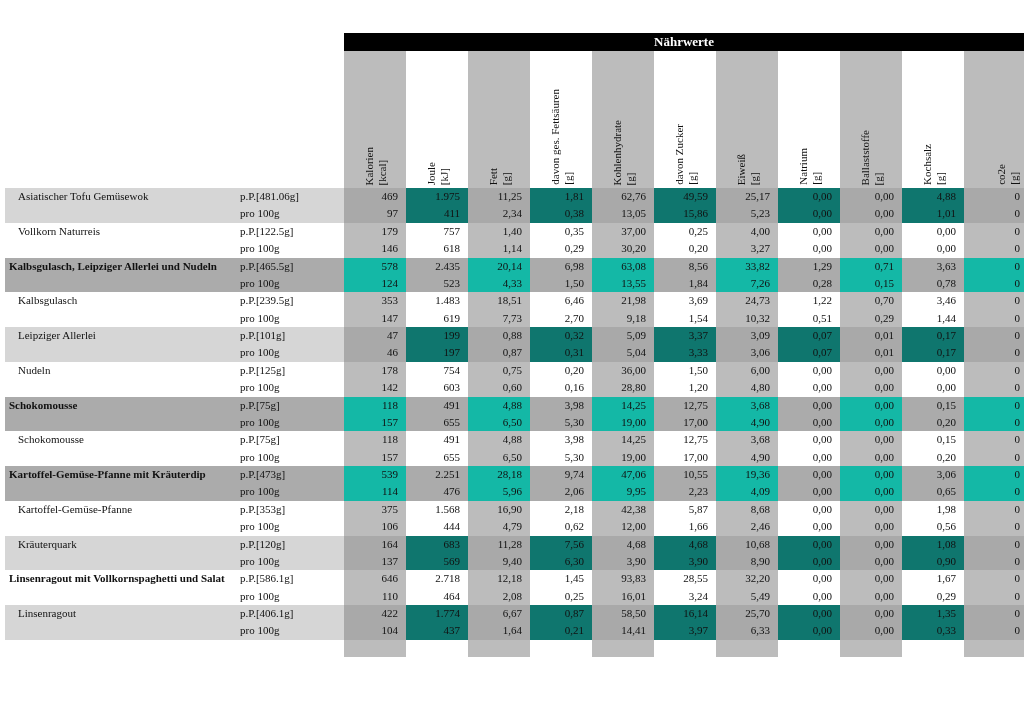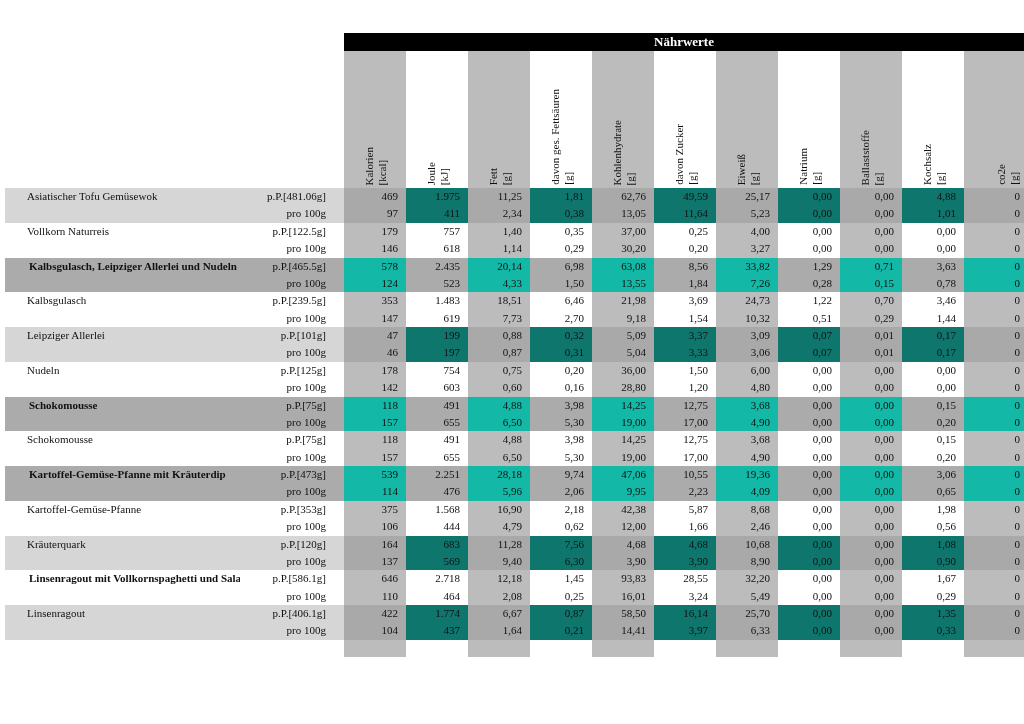--- a/index.html
+++ b/index.html
@@ -20,23 +20,23 @@
   .col-p{background:#ffffff;}
   .vlabel{writing-mode:vertical-rl;transform:rotate(180deg);font-size:11px;line-height:12.5px;
           white-space:nowrap;}
   .vlabel span{display:block;}
 
   
   .rows{position:absolute;left:0;top:188px;width:1037px;}
   .trow{display:flex;height:17.38px;}
   .cell{box-sizing:border-box;font-size:11px;line-height:17.38px;white-space:nowrap;overflow:hidden;}
   .sp{width:5px;background:#ffffff;}
-  .name{width:235px;padding-left:22px;overflow:visible;}
-  .name.bold{font-weight:bold;padding-left:24px;}
-  .por{width:104px;text-align:right;padding-right:18px;}
+  .name{width:235px;padding-left:13px;overflow:visible;}
+  .name.bold{font-weight:bold;padding-left:4px;}
+  .por{width:104px;padding-right:2px;}
   .num{width:62px;text-align:right;padding-right:8px;}
   .num.last{width:60px;padding-right:4px;}
 
   
   .r-white .lab{background:#ffffff;}
   .r-white .col-p{background:#ffffff;}
   .r-white .col-s{background:#bcbcbc;}
   .r-light .lab{background:#d6d6d6;}
   .r-light .col-p{background:#0f766e;}
   .r-light .col-s{background:#a9a9a9;}
@@ -140,21 +140,21 @@
       </div>
       <div class="trow r-light">
         <div class="cell sp"></div>
         <div class="cell lab name"></div>
         <div class="cell lab por">pro 100g</div>
         <div class="cell num col-s">97</div>
         <div class="cell num col-p">411</div>
         <div class="cell num col-s">2,34</div>
         <div class="cell num col-p">0,38</div>
         <div class="cell num col-s">13,05</div>
-        <div class="cell num col-p">11,64</div>
+        <div class="cell num col-p">15,86</div>
         <div class="cell num col-s">5,23</div>
         <div class="cell num col-p">0,00</div>
         <div class="cell num col-s">0,00</div>
         <div class="cell num col-p">1,01</div>
         <div class="cell num col-s last">0</div>
       </div>
       <div class="trow r-white">
         <div class="cell sp"></div>
         <div class="cell lab name">Vollkorn Naturreis</div>
         <div class="cell lab por">p.P.[122.5g]</div>

